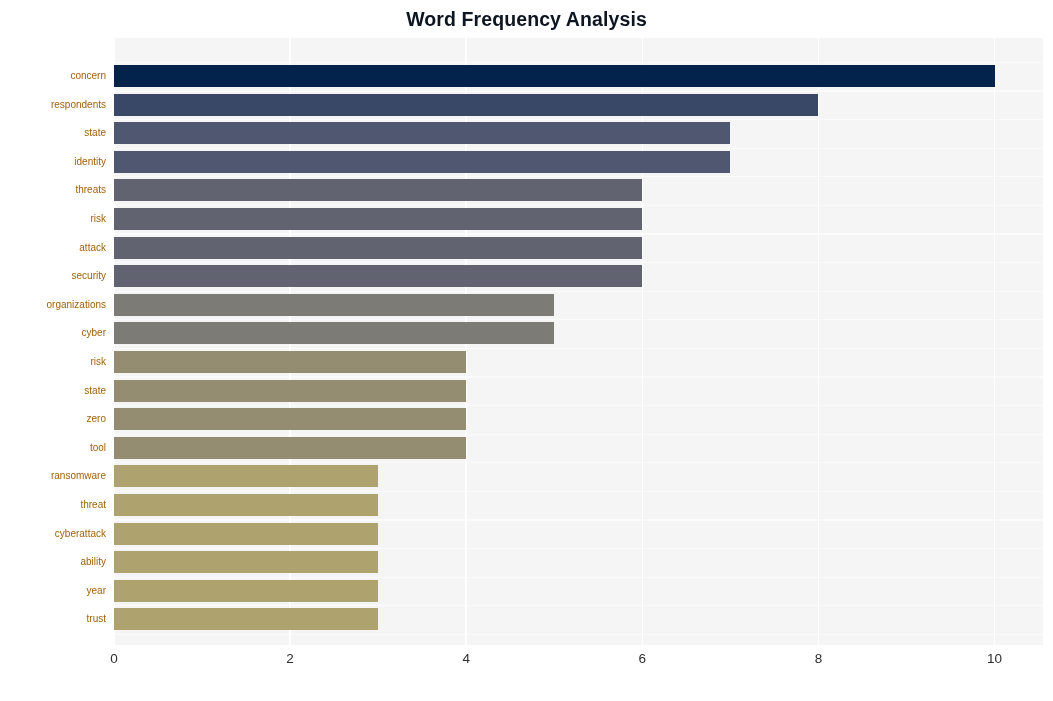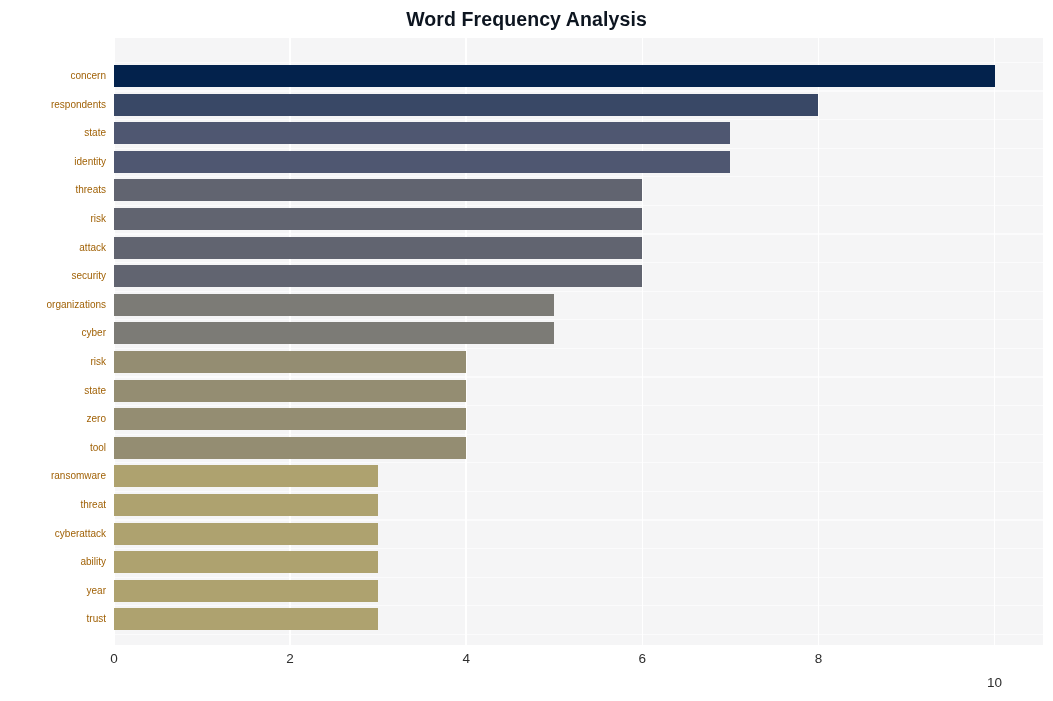--- a/index.html
+++ b/index.html
@@ -206,17 +206,17 @@
       <div class="ytick" style="top: 544.8px;">year</div>
       <div class="ytick" style="top: 573.4px; text-align: right;">trust</div>
     </div>
 
   <div id="xtick-layer">
       <div class="xtick" style="left: 114px;">0</div>
       <div class="xtick" style="left: 290.114px;">2</div>
       <div class="xtick" style="left: 466.227px;">4</div>
       <div class="xtick" style="left: 642.341px;">6</div>
       <div class="xtick" style="left: 818.455px;">8</div>
-      <div class="xtick" style="left: 994.569px; margin-top: 24px;">10</div>
+      <div class="xtick" style="left: 994.569px;">10</div>
     </div>
 
 
 </div>
 
 </body></html>

